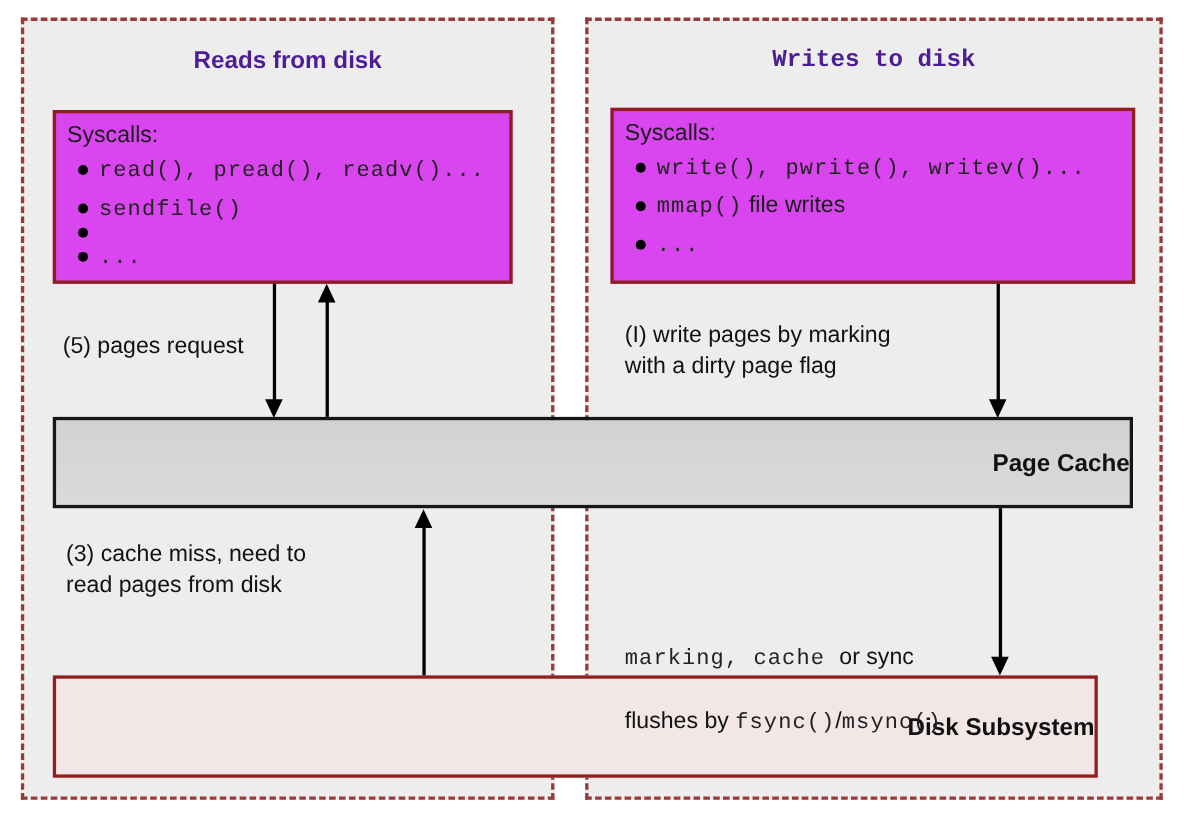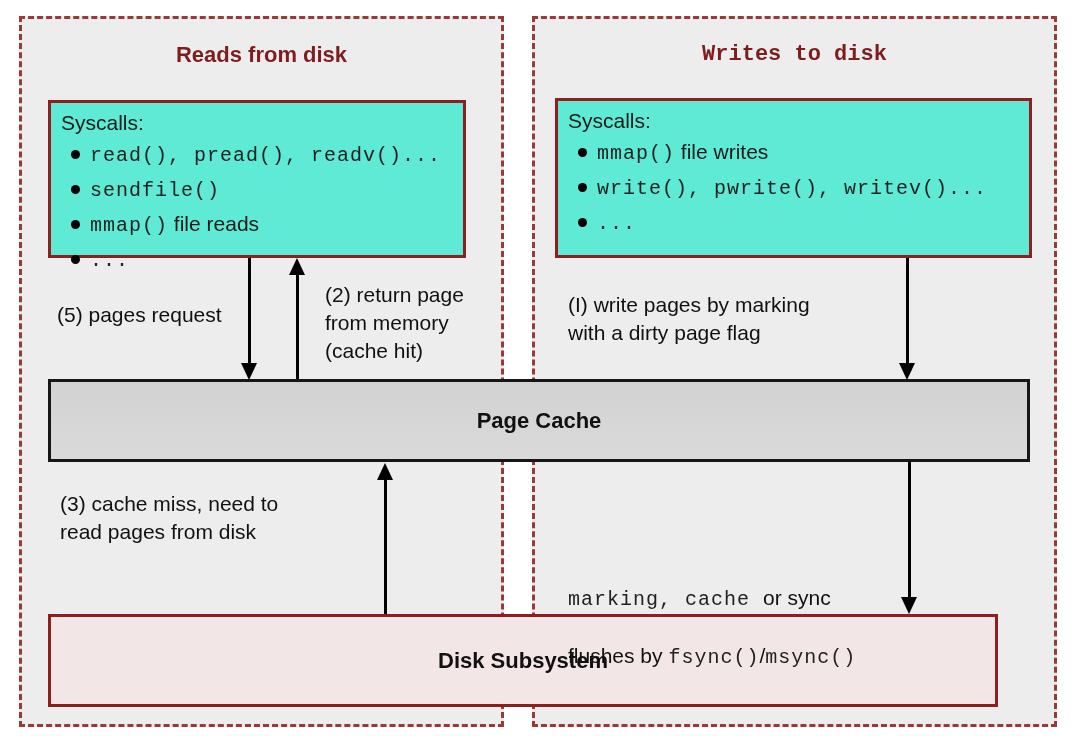--- a/index.html
+++ b/index.html
@@ -19,27 +19,27 @@
     position: absolute;
     background: #ededed;
     border: 3px dashed #993a3a;
     box-sizing: border-box;
     z-index: 0;
   }
   .panel-title {
     position: absolute;
     font-size: 22px;
     font-weight: bold;
-    color: #7f1d1d;
+    color: #4c1d95;
     text-align: center;
     z-index: 2;
   }
   .sysbox {
     position: absolute;
-    background: #5eead4;
+    background: #d946ef;
     border: 3px solid #8e1f1f;
     box-sizing: border-box;
     z-index: 2;
     padding: 6px 10px 12px 10px;
     color: #1a1a1a;
   }
   .sysbox-heading {
     font-size: 21px;
     line-height: 28px;
   }
@@ -70,21 +70,21 @@
     line-height: 28px;
     color: #111;
     white-space: pre-line;
     z-index: 2;
   }
   .bigbox {
     position: absolute;
     box-sizing: border-box;
     display: flex;
     align-items: center;
-    justify-content: center;
+    justify-content: flex-end;
     font-size: 22px;
     font-weight: bold;
     color: #111;
     z-index: 2;
   }
   .page-cache {
     background: linear-gradient(180deg, #d2d2d2 0%, #dadada 100%);
     border: 3px solid #161616;
   }
   .disk {
@@ -124,37 +124,36 @@
     <div class="li">
       <span class="dot"></span>
       <span class="li-text"><span class="mono">read(), pread(), readv()...</span><span></span></span>
     </div>
     <div class="li">
       <span class="dot"></span>
       <span class="li-text"><span class="mono">sendfile()</span><span></span></span>
     </div>
     <div class="li">
       <span class="dot"></span>
-      <span class="li-text"><span class="mono">mmap()</span><span> file reads</span></span>
     </div>
     <div class="li">
       <span class="dot"></span>
       <span class="li-text"><span class="mono">...</span><span></span></span>
     </div>
   </div>
 
   <div class="sysbox" style="left:555px; top:98px; width:477px; height:160px;">
     <div class="sysbox-heading">Syscalls:</div>
     <div class="li">
       <span class="dot"></span>
-      <span class="li-text"><span class="mono">mmap()</span><span> file writes</span></span>
+      <span class="li-text"><span class="mono">write(), pwrite(), writev()...</span><span></span></span>
     </div>
     <div class="li">
       <span class="dot"></span>
-      <span class="li-text"><span class="mono">write(), pwrite(), writev()...</span><span></span></span>
+      <span class="li-text"><span class="mono">mmap()</span><span> file writes</span></span>
     </div>
     <div class="li">
       <span class="dot"></span>
       <span class="li-text"><span class="mono">...</span><span></span></span>
     </div>
   </div>
 
   <div class="bigbox page-cache" style="left:48px; top:379px; width:982px; height:83px;">
     <span>Page Cache</span>
   </div>
@@ -172,23 +171,20 @@
   <div class="arrow-line" style="left:906px; top:258px; height:106px;"></div>
   <div class="arrow-head down" style="left:899px; top:363px;"></div>
 
   <div class="arrow-line" style="left:384px; top:479px; height:135px;"></div>
   <div class="arrow-head up" style="left:377px; top:463px;"></div>
 
   <div class="arrow-line" style="left:908px; top:462px; height:136px;"></div>
   <div class="arrow-head down" style="left:901px; top:597px;"></div>
 
   <div class="label" style="left:57px; top:301px;">(5) pages request</div>
-  <div class="label" style="left:325px; top:281px;">(2) return page
-from memory
-(cache hit)</div>
   <div class="label" style="left:568px; top:291px;">(I) write pages by marking
 with a dirty page flag</div>
   <div class="label" style="left:60px; top:490px;">(3) cache miss, need to
 read pages from disk</div>
 
   <div class="label" style="left:568px; top:500px;">
     <br>
     <span class="mono">marking,</span><span class="mono"> cache </span><span>or sync</span><br>
     <span>flushes by </span><span class="mono">fsync()</span><span>/</span><span class="mono">msync()</span>
   </div>

